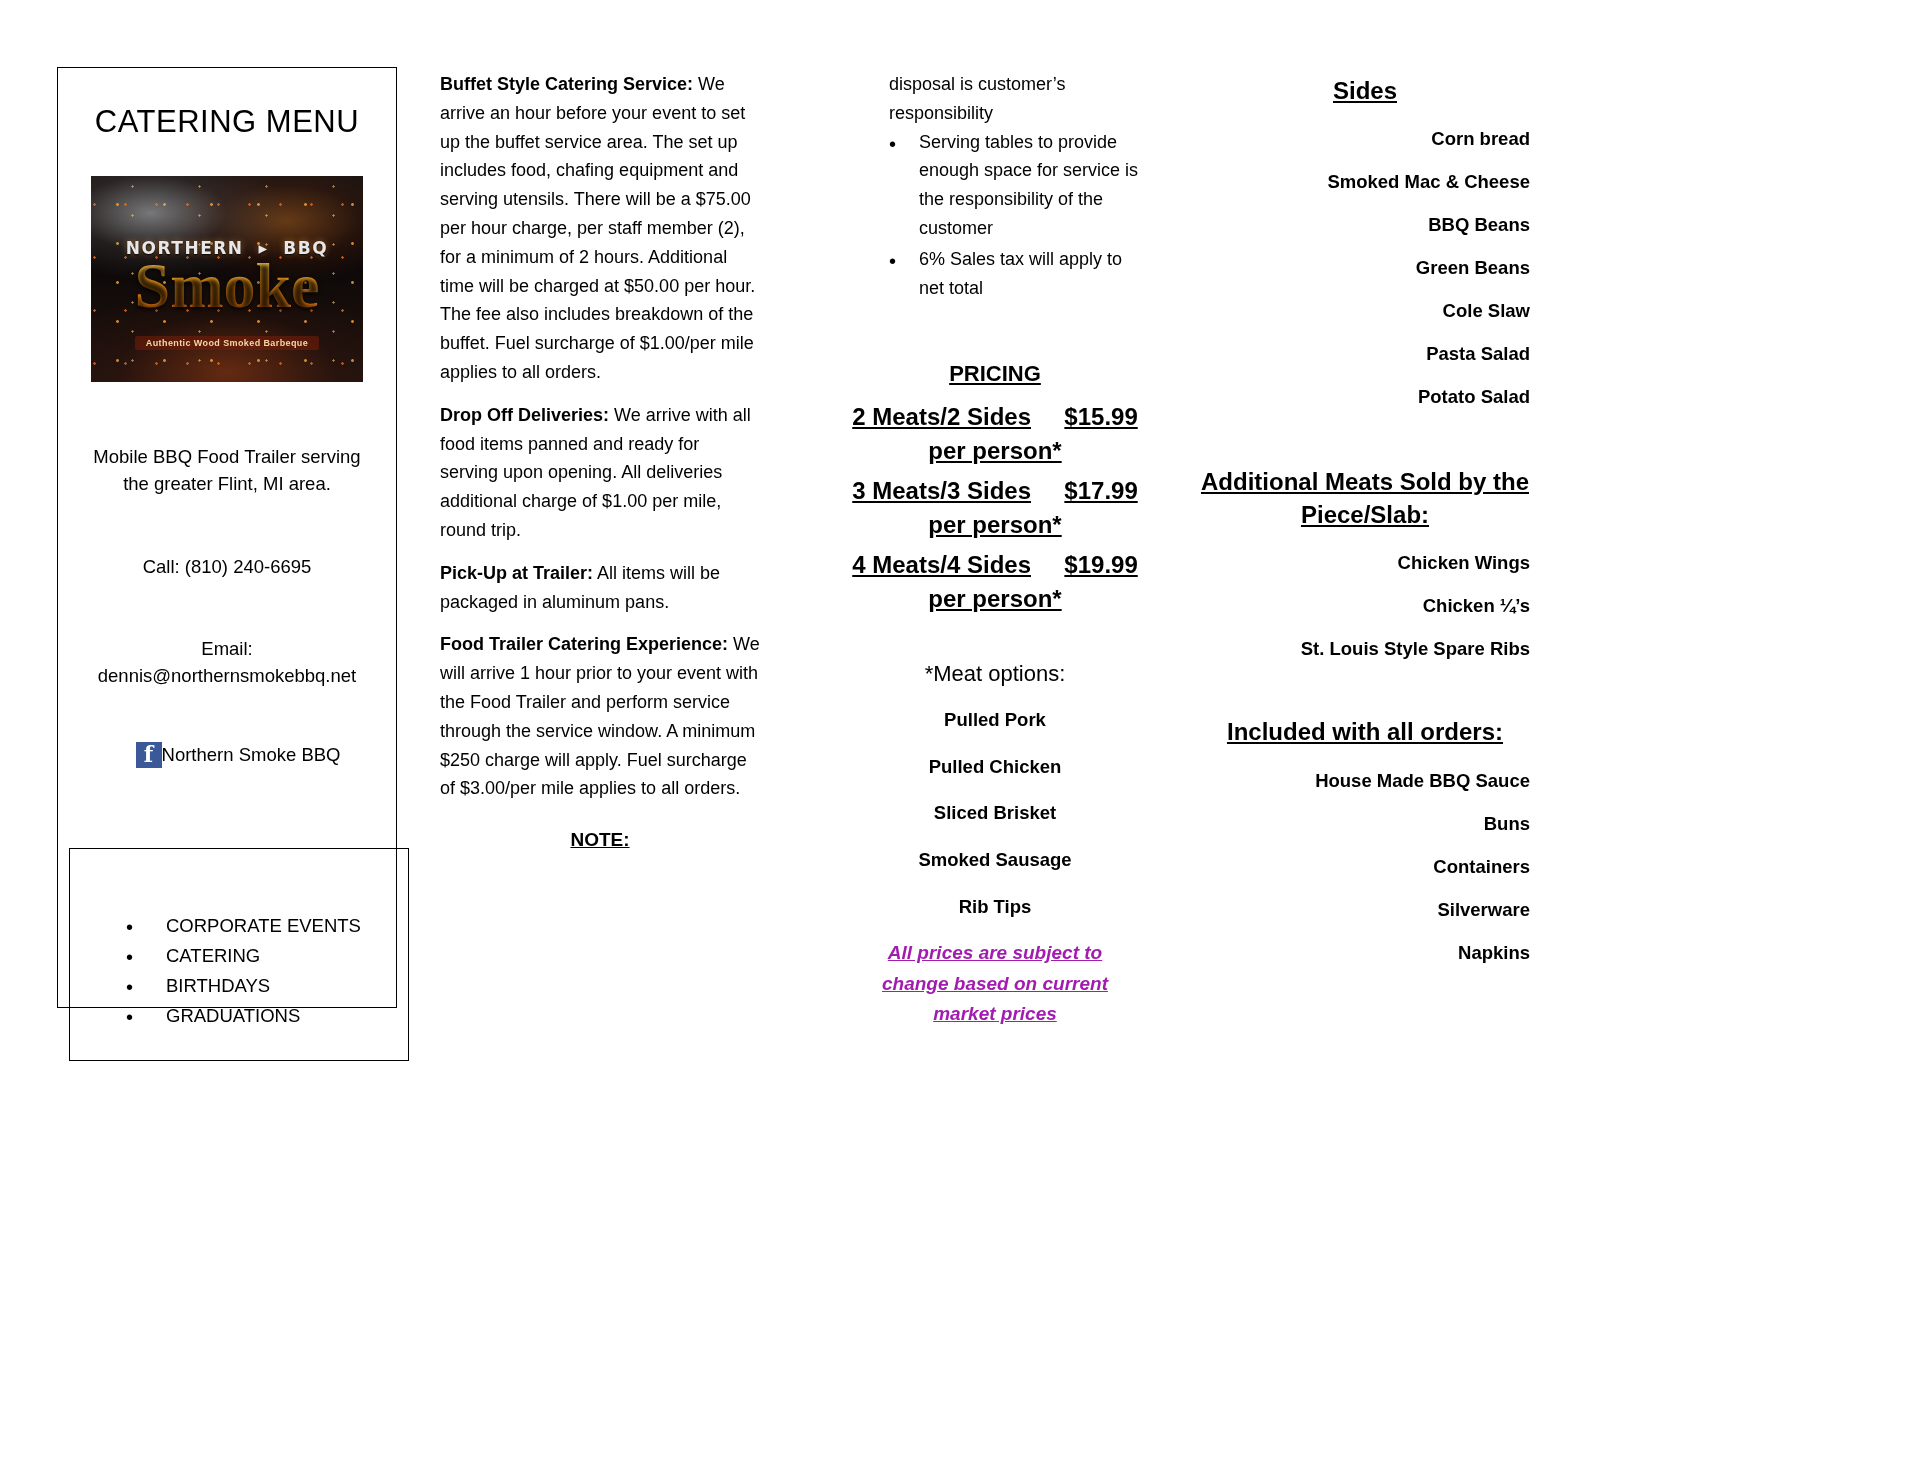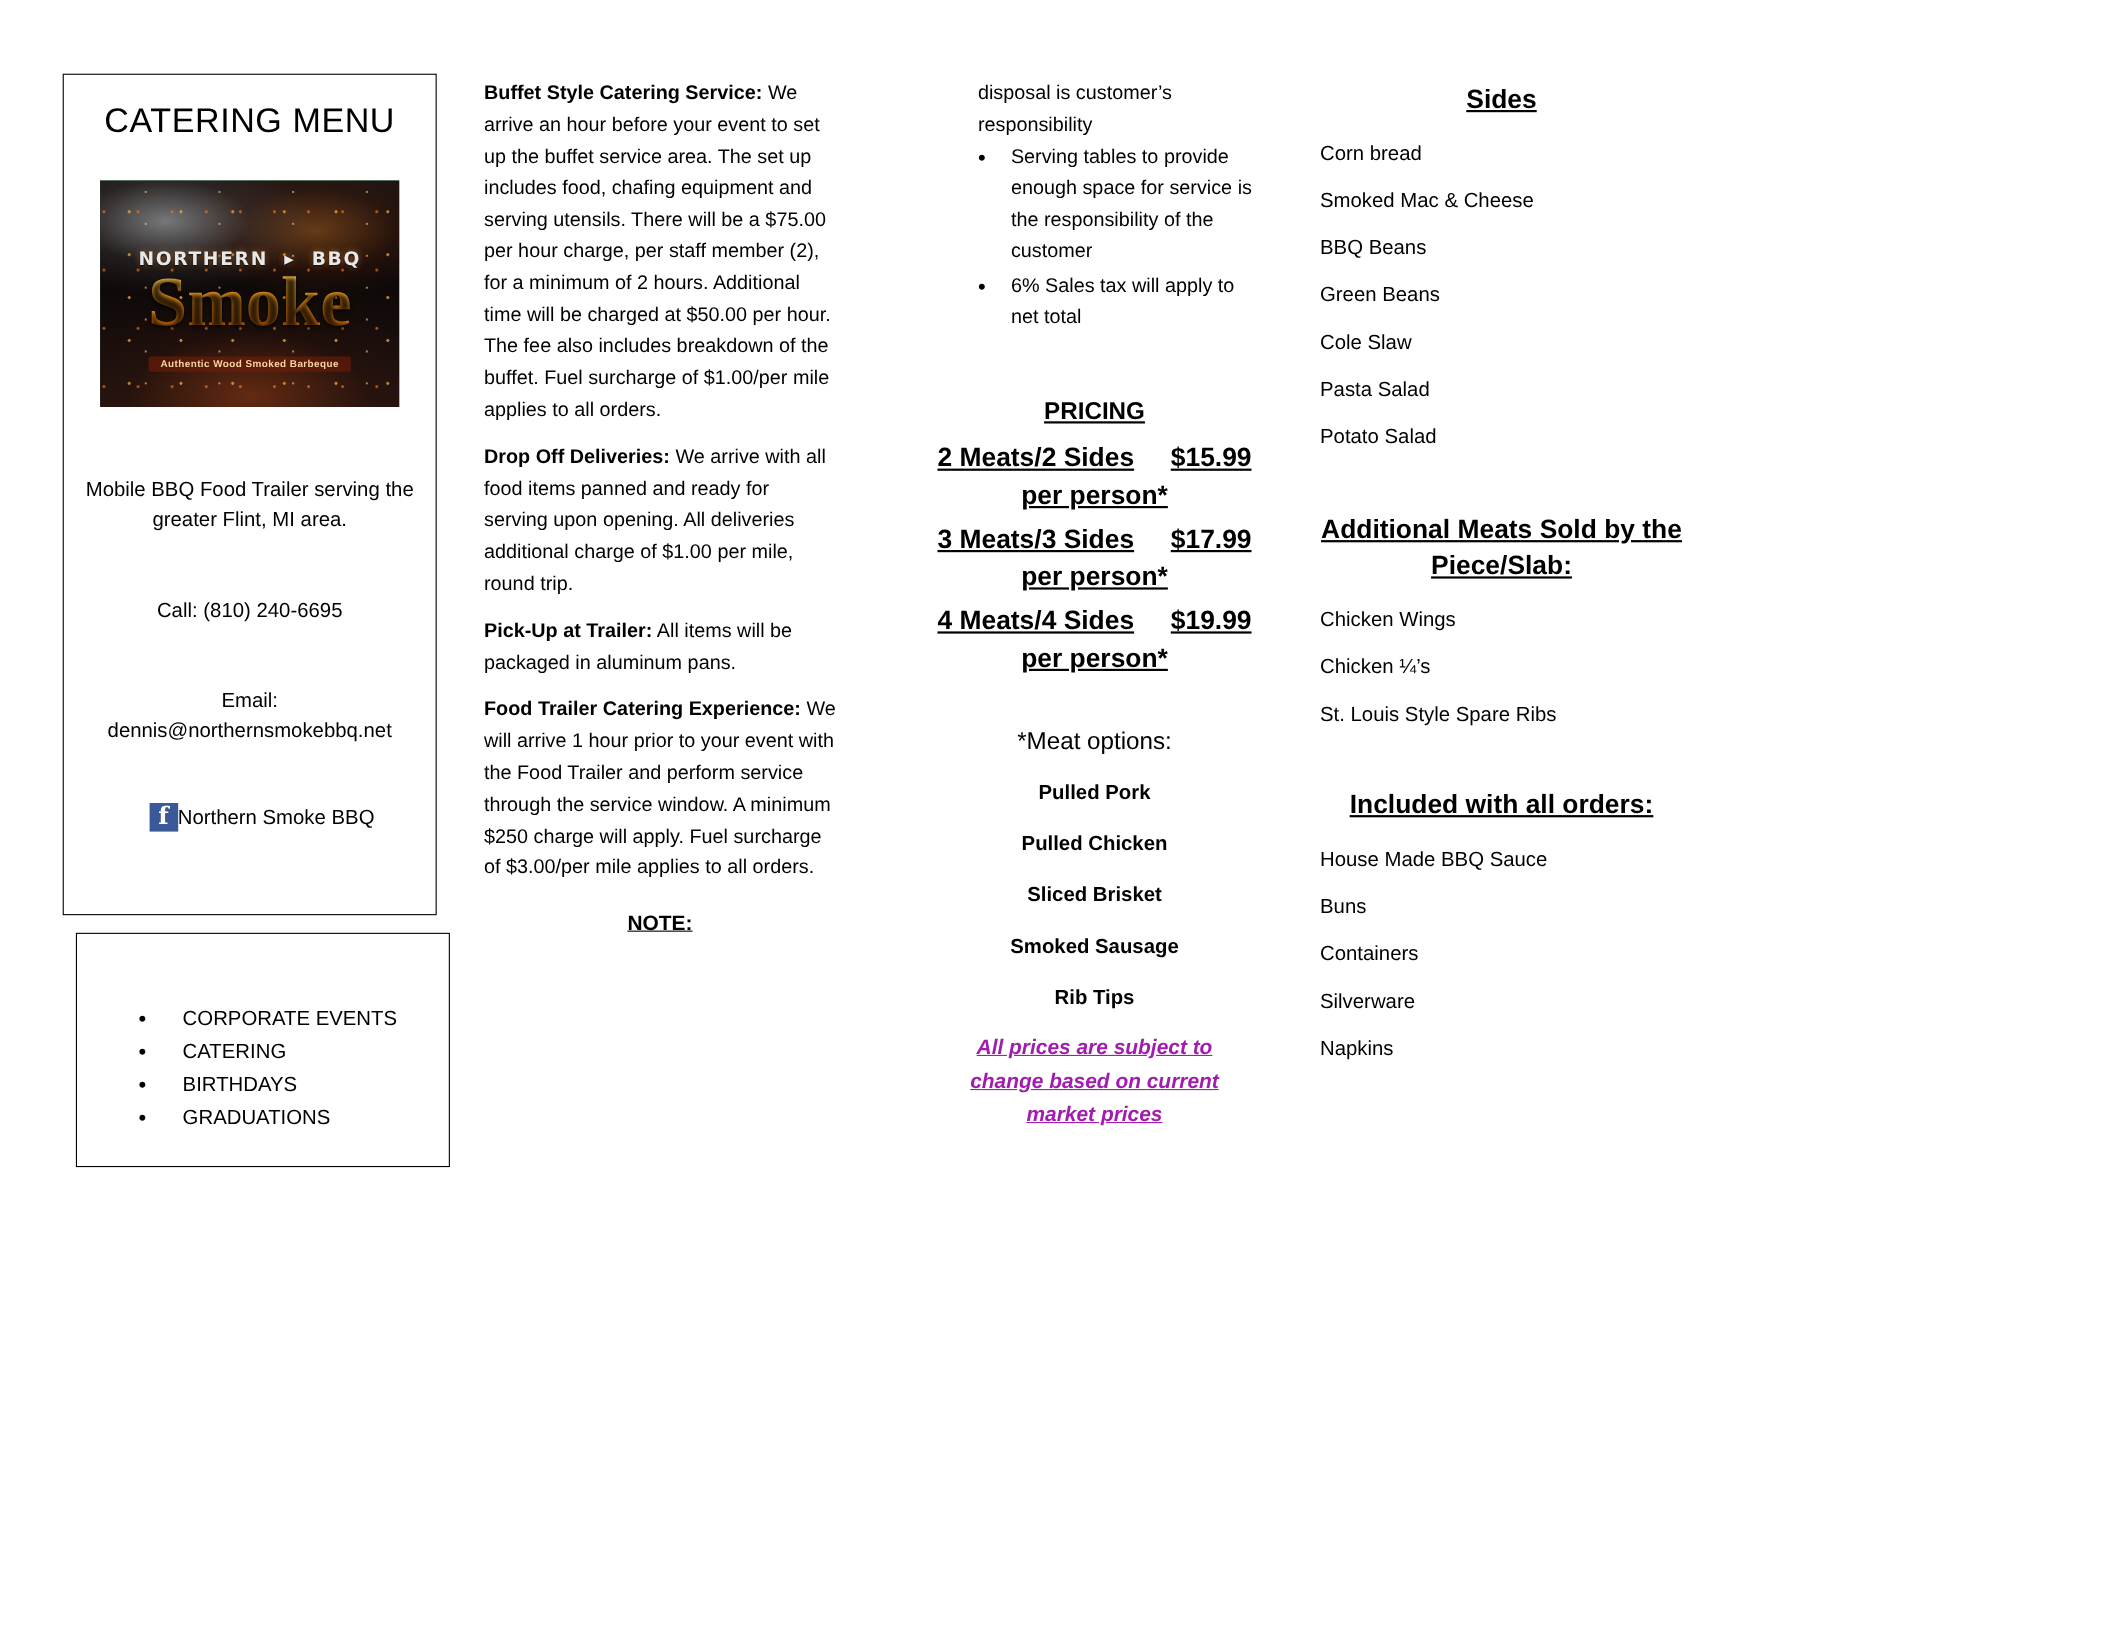--- a/index.html
+++ b/index.html
@@ -35,22 +35,22 @@
   
   .panel {
     border: 1px solid #000;
     box-sizing: border-box;
     width: 340px;
   }
   #info-panel {
     position: absolute;
     top: 67px;
     left: 0;
-    height: 765px;
-    padding: 0;
+    height: 941px;
+    padding: 12px;
   }
   #events-panel {
     position: absolute;
     top: 848px;
     left: 12px;
     height: 213px;
     padding: 0;
   }
   .menu-title {
     text-align: center;
@@ -253,22 +253,22 @@
 
   
   .col4-head {
     text-align: center;
     font-weight: bold;
     font-size: 24px;
     text-decoration: underline;
     line-height: 1.35;
   }
   .col4-item {
-    text-align: left;
-    font-weight: normal;
+    text-align: right;
+    font-weight: bold;
     font-size: 18.5px;
     margin-top: 21px;
   }
   .spacer-lg { height: 52px; }
 </style>
 </head>
 <body>
 
 <div class="page">
 

